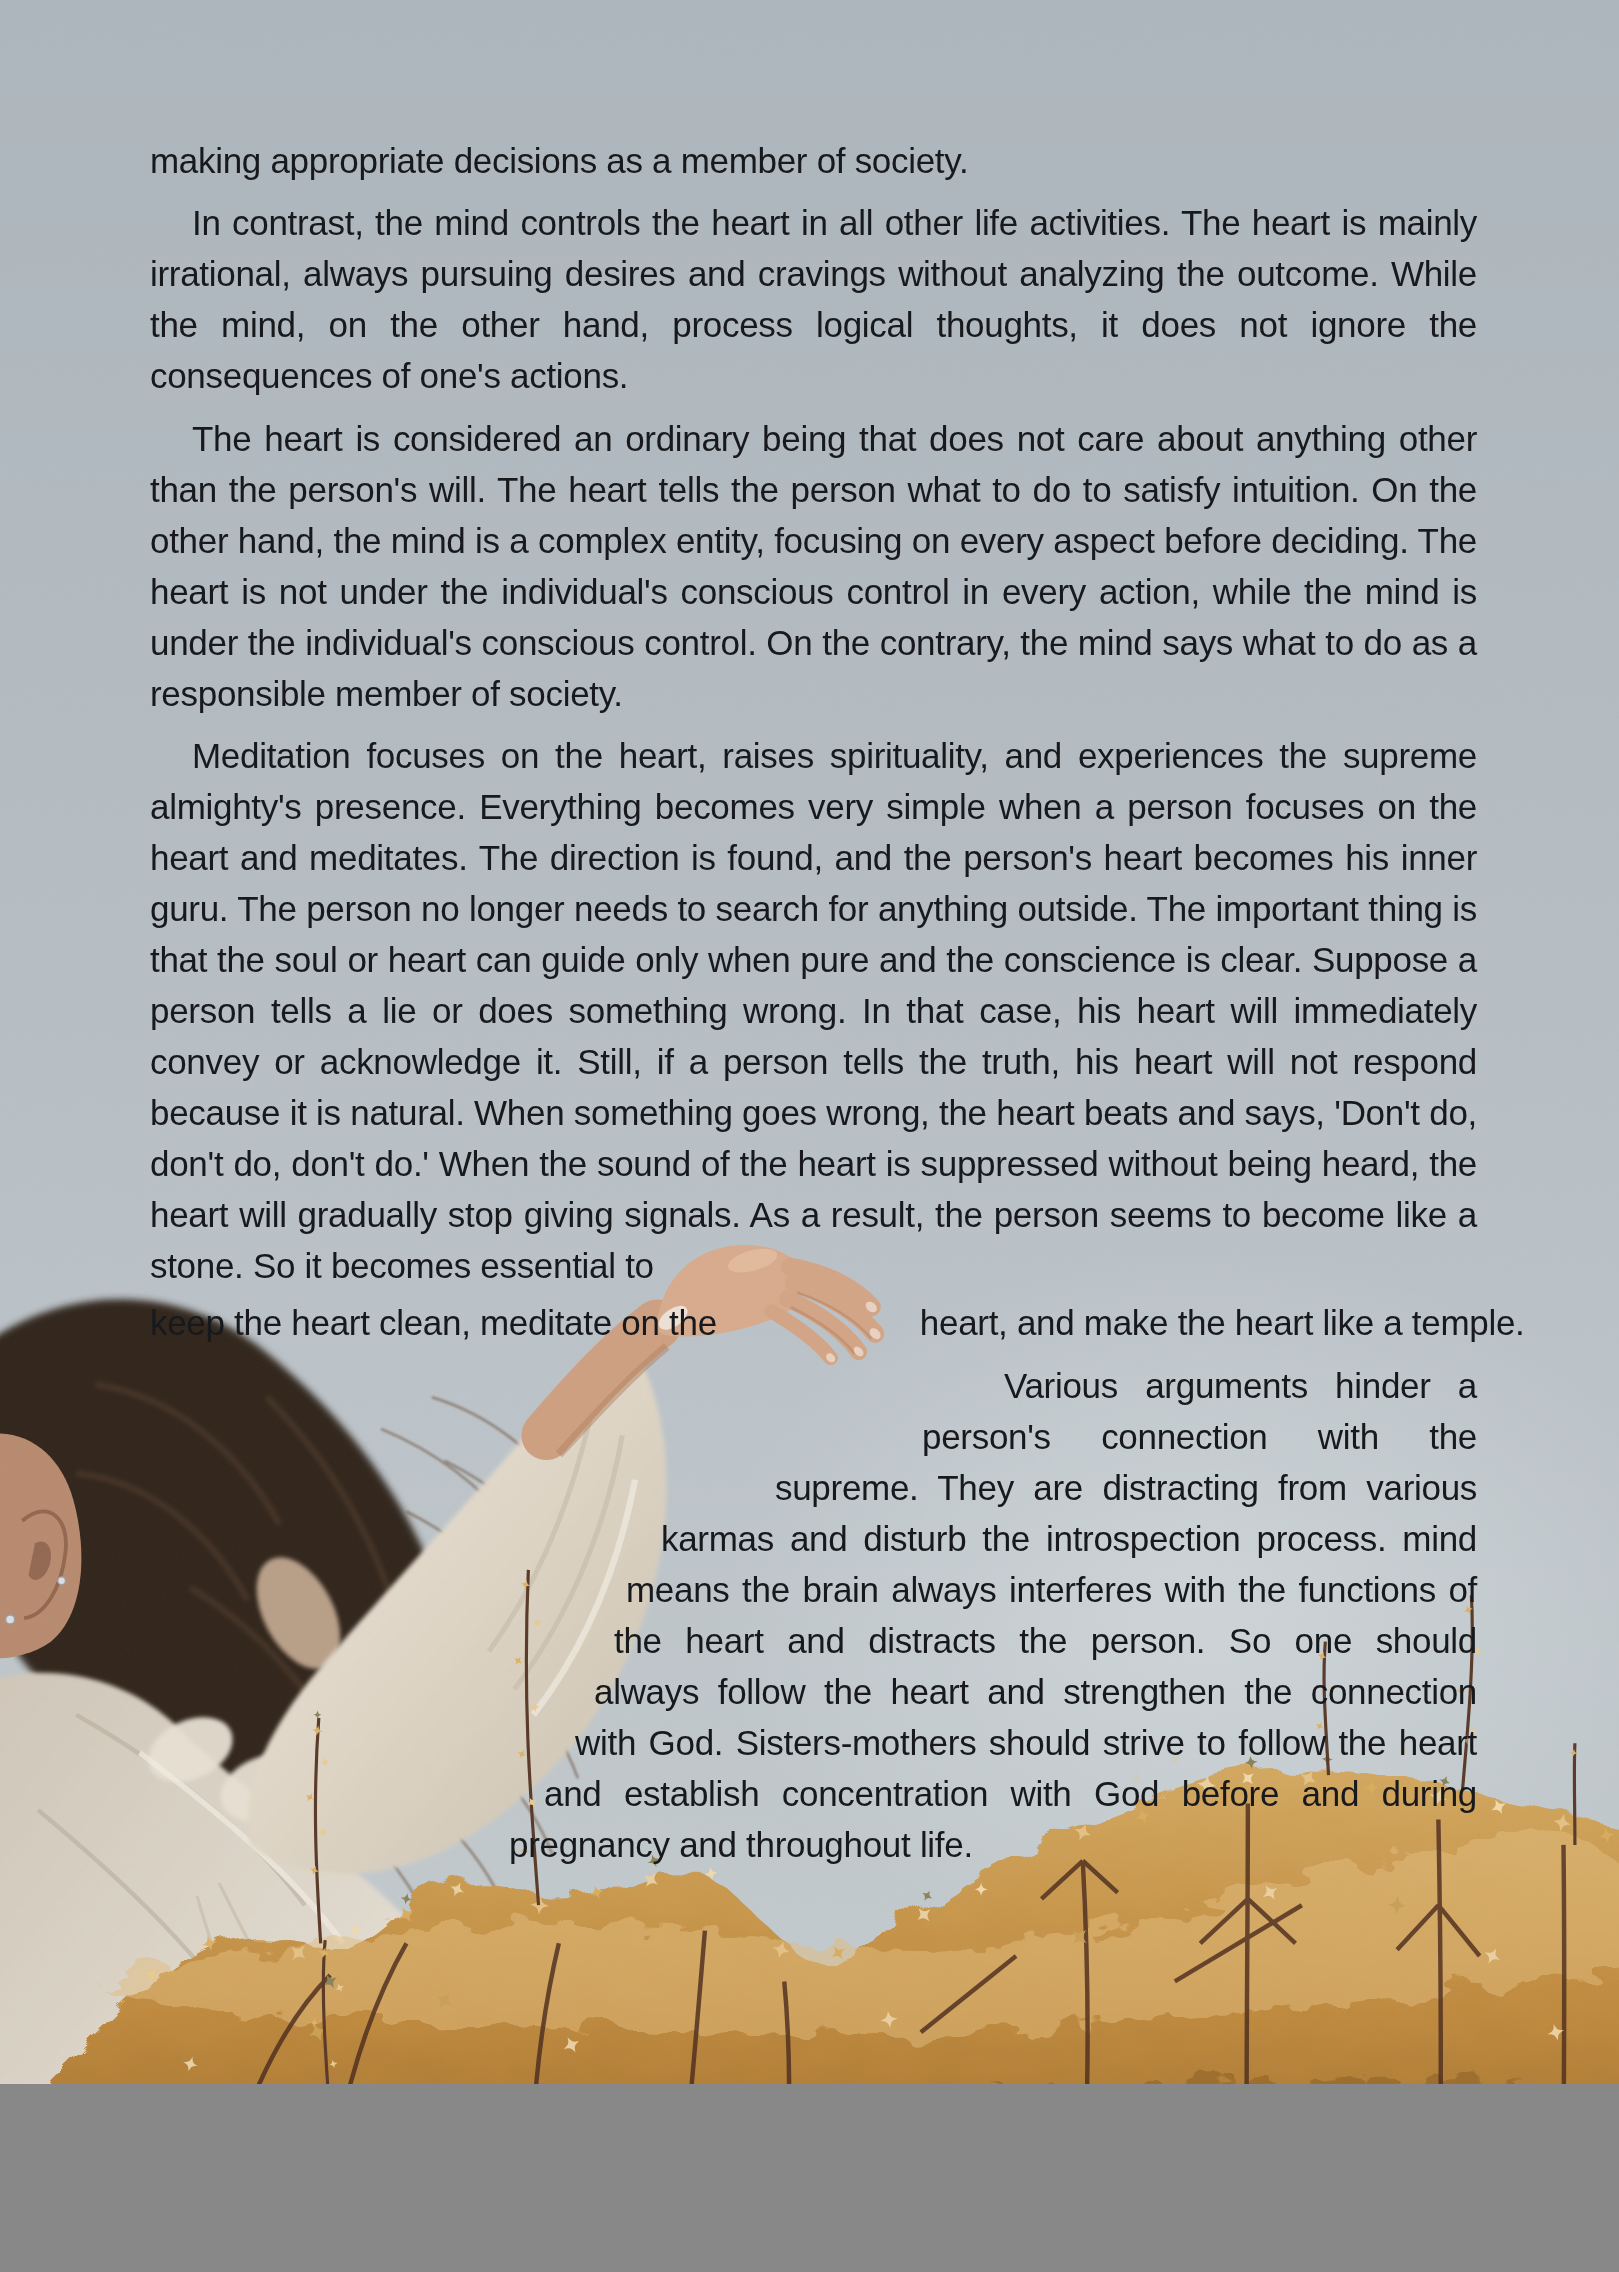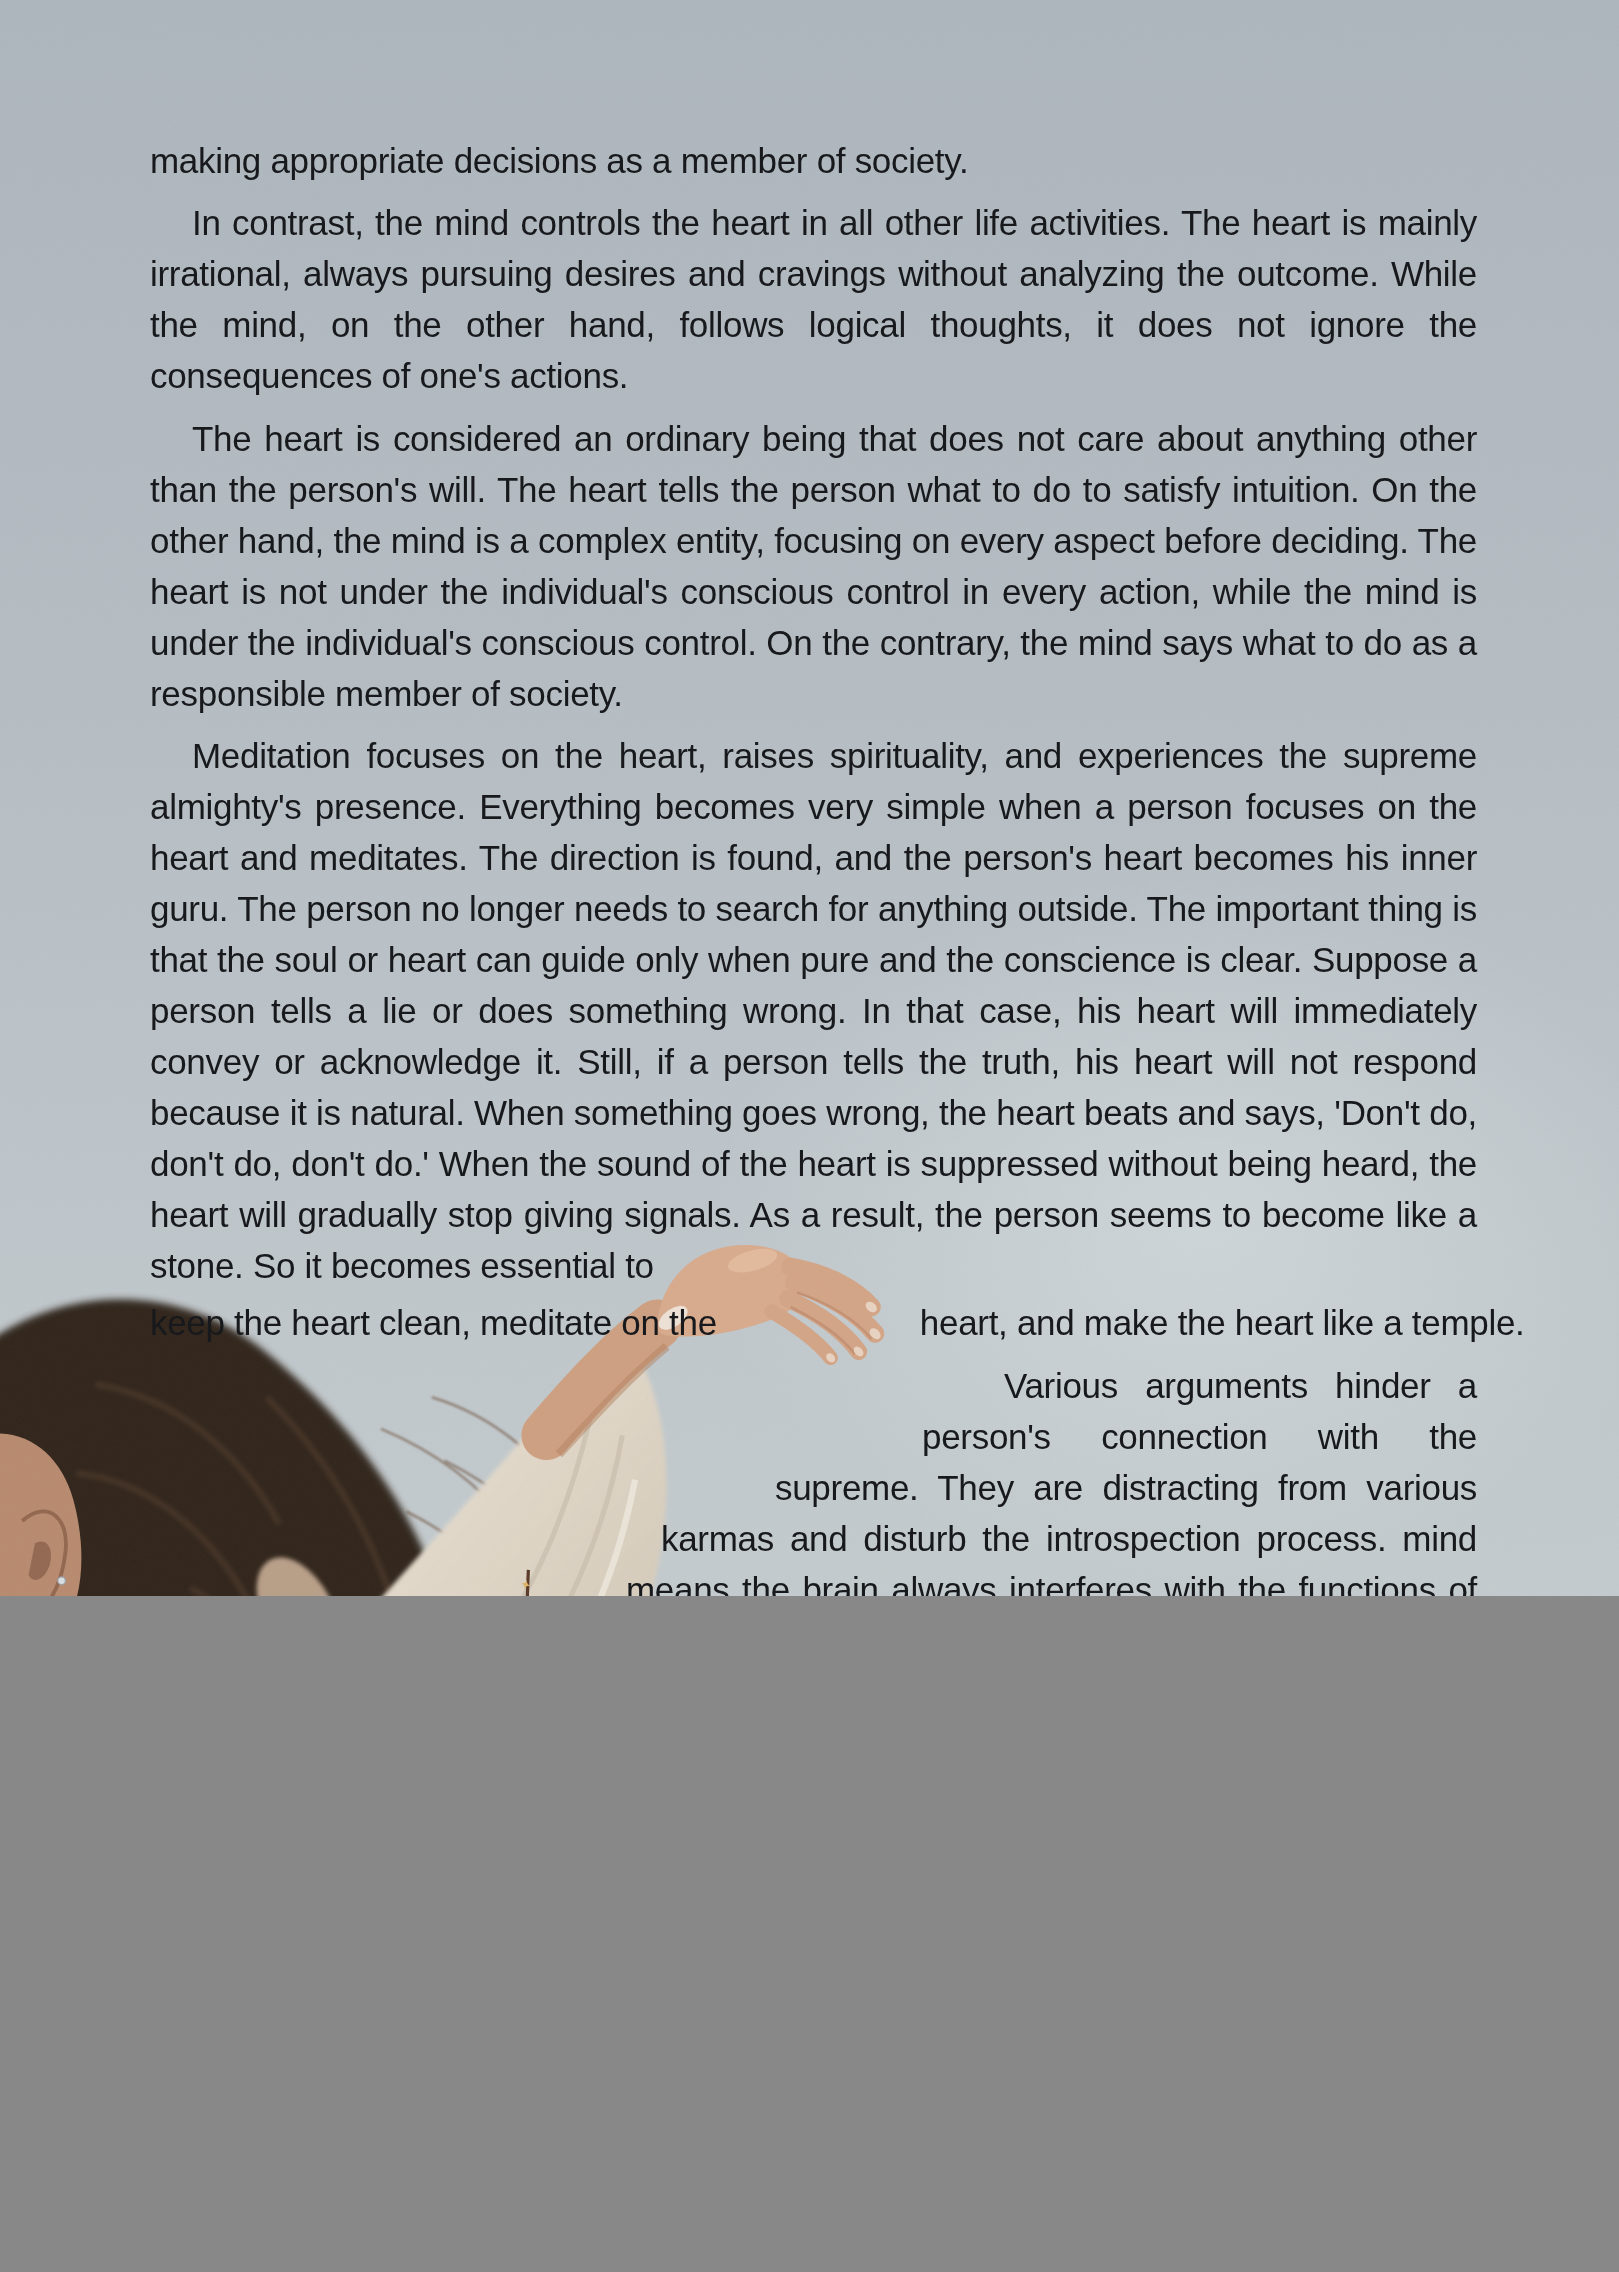--- a/index.html
+++ b/index.html
@@ -2,21 +2,21 @@
 <html style="--sky-top: #aeb6bd; --sky-mid: #b5bdc3; --sky-bottom: #c4cbce; --text: #17191c; --flower-gold: #c08b3f; --flower-highlight: #e9cfa0; --branch: #4a2a1c; --hair: #33251c; --blouse: #e3dbce; --skin: #cfa285;font-size:10.2px"><head>
 <meta charset="utf-8">
 <style>
   :root{
     --sky-top:#aeb6bd; --sky-mid:#b5bdc3; --sky-bottom:#c4cbce;
     --text:#17191c; --flower-gold:#c08b3f; --hair:#33251c;
     --blouse:#e3dbce; --skin:#cfa285;
   }
   html,body{margin:0;padding:0;background:#888;}
   .page{
-    position:relative;width:1620px;height:1596px;overflow:hidden;
+    position:relative;width:1620px;height:2084px;overflow:hidden;
     font-family:"Liberation Sans",sans-serif;
     background:
       radial-gradient(698px 508px at 74% 77%, rgba(219,225,227,.55), rgba(219,225,227,0) 70%),
       linear-gradient(180deg,var(--sky-top) 0%,var(--sky-mid) 42%,#bcc4c9 68%,var(--sky-bottom) 100%);
   }
   svg.photo{position:absolute;left:0;top:0;width:1620px;height:2273px;display:block;}
   .text{
     position:absolute;left:150px;top:135px;width:1327px;
     color:var(--text);font-size:35px;line-height:51px;letter-spacing:-0.3px;
     text-align:justify;text-justify:inter-word;
@@ -276,21 +276,21 @@
         <use href="#fl" transform="translate(2210 2760) scale(.6) rotate(25)"></use>
         <use href="#fl" transform="translate(2310 2740) scale(.55) rotate(-10)"></use>
       </g>
     </g>
 
     <rect width="2551" height="3579" filter="url(#grain)" opacity=".5"></rect>
   </svg>
 
   <main class="text">
     <p class="para">making appropriate decisions as a member of society.</p>
-    <p class="para ind">In contrast, the mind controls the heart in all other life activities. The heart is mainly irrational, always pursuing desires and cravings without analyzing the outcome. While the mind, on the other hand, follows logical thoughts, it does not ignore the consequences of one's actions.</p>
+    <p class="para ind">In contrast, the mind controls the heart in all other life activities. The heart is mainly irrational, always pursuing desires and cravings without analyzing the outcome. While the mind, on the other hand, process logical thoughts, it does not ignore the consequences of one's actions.</p>
     <p class="para ind">The heart is considered an ordinary being that does not care about anything other than the person's will. The heart tells the person what to do to satisfy intuition. On the other hand, the mind is a complex entity, focusing on every aspect before deciding. The heart is not under the individual's conscious control in every action, while the mind is under the individual's conscious control. On the contrary, the mind says what to do as a responsible member of society.</p>
     <p class="para ind last-open">Meditation focuses on the heart, raises spirituality, and experiences the supreme almighty's presence. Everything becomes very simple when a person focuses on the heart and meditates. The direction is found, and the person's heart becomes his inner guru. The person no longer needs to search for anything outside. The important thing is that the soul or heart can guide only when pure and the conscience is clear. Suppose a person tells a lie or does something wrong. In that case, his heart will immediately convey or acknowledge it. Still, if a person tells the truth, his heart will not respond because it is natural. When something goes wrong, the heart beats and says, 'Don't do, don't do, don't do.' When the sound of the heart is suppressed without being heard, the heart will gradually stop giving signals. As a result, the person seems to become like a stone. So it becomes essential to</p>
     <div class="wrapline">
       <span>keep the heart clean, meditate on the</span>
       <span class="gap"></span>
       <span>heart, and make the heart like a temple.</span>
     </div>
     <p class="para final"><span class="arm-float"></span><span>Various arguments hinder a person's connection with the supreme. They are distracting from various karmas and disturb the introspection process. mind means the brain always interferes with the functions of the heart and distracts the person. So one should always follow the heart and strengthen the connection with God. Sisters-mothers should strive to follow the heart and establish concentration with God before and during pregnancy and throughout life.</span></p>
   </main>
 

